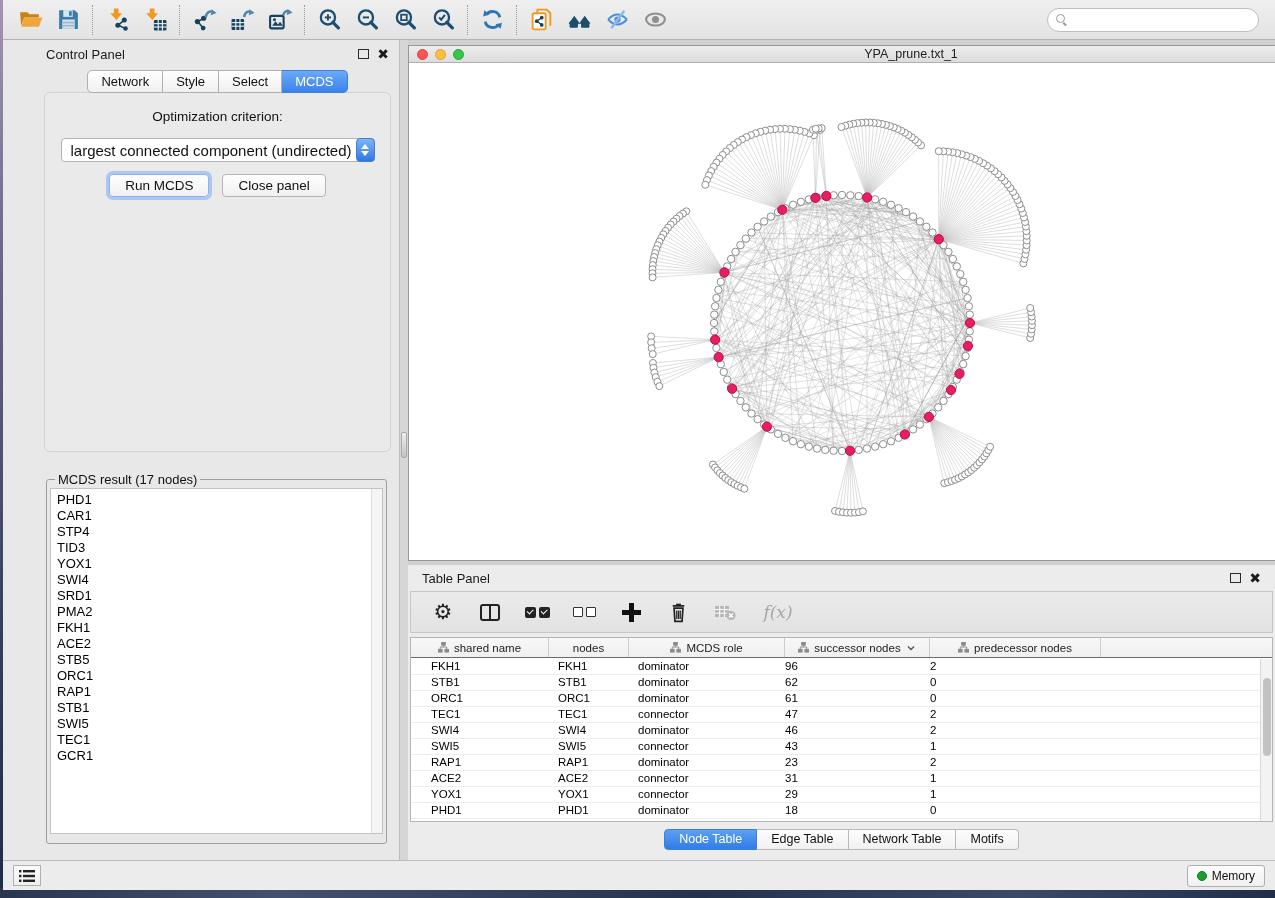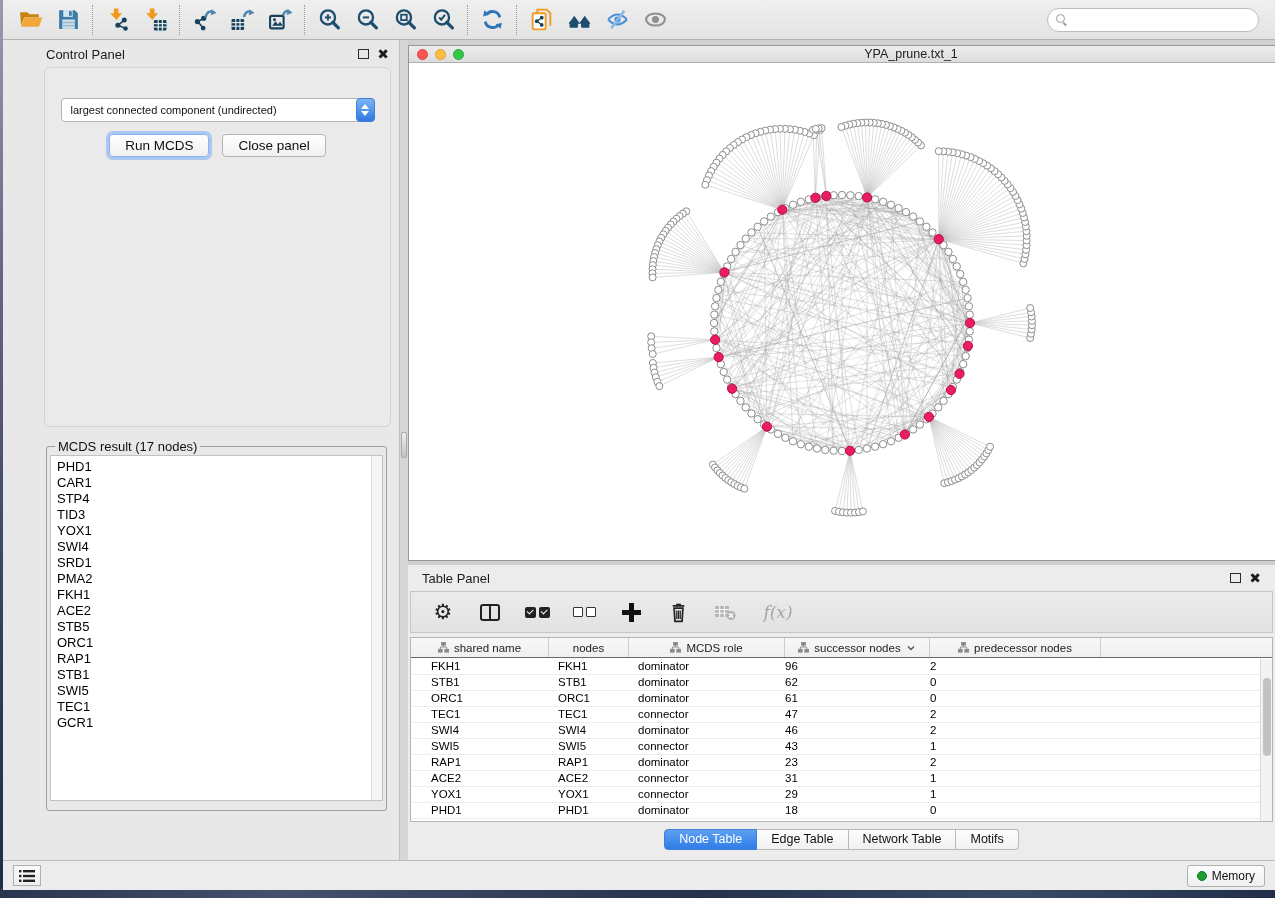--- a/index.html
+++ b/index.html
@@ -38,30 +38,30 @@
   .cptab { height:23px; line-height:21px; padding:0 13px; font-size:13px; color:#111;
     background:linear-gradient(#ffffff,#f0f0f0); border:1px solid #b0b0b0; border-left:none; }
   .cptab:first-child { border-left:1px solid #b0b0b0; border-radius:5px 0 0 5px; }
   .cptab:last-child { border-radius:0 5px 5px 0; }
   .cptab.active { background:linear-gradient(#6aaaf8,#3b82ee); color:#fff; border-color:#3f7fd6; }
   .controls-box { margin:-1px 8px 0 8px; height:360px; background:#eaeaea; border:1px solid #d2d2d2; border-radius:6px;
     padding-top:16px; }
   .opt-label { text-align:center; font-size:13.5px; color:#111; }
   .selectbox { width:314px; height:24px; margin:14px auto 0; background:#fff; border:1px solid #b3b3b3; border-radius:4px;
     display:flex; align-items:center; position:relative; }
-  .selectbox .sel-text { flex:1; font-size:11px; padding-left:9px; color:#111; white-space:nowrap; overflow:hidden; }
+  .selectbox .sel-text { flex:1; font-size:15px; padding-left:9px; color:#111; white-space:nowrap; overflow:hidden; }
   .stepper { width:19px; height:24px; margin:-1px -1px -1px 0; border-radius:4px; background:linear-gradient(#7cb5f6,#2f77e3);
     border:1px solid #3f7fd6; display:flex; flex-direction:column; align-items:center; justify-content:center; gap:2px; }
   .stepper .up { width:0; height:0; border-left:4px solid transparent; border-right:4px solid transparent; border-bottom:5px solid #fff; }
   .stepper .down { width:0; height:0; border-left:4px solid transparent; border-right:4px solid transparent; border-top:5px solid #fff; }
   .btnrow { display:flex; justify-content:center; gap:13px; margin-top:12px; }
   .pbtn { height:23px; padding:0 15px; font-size:13.5px; color:#111; background:linear-gradient(#ffffff,#f0f0f0);
     border:1px solid #b4b4b4; border-radius:4px; }
   .pbtn.focused { border-color:#8ab2f2; box-shadow:0 0 0 3px rgba(120,170,245,.55); }
-  fieldset.mcds { margin:12px 12px 0 10px; height:372px; border:1px solid #9e9e9e; border-radius:3px; padding:1px 3px 4px 3px; background:#e8e8e8; }
+  fieldset.mcds { margin:20px 12px 0 10px; height:372px; border:1px solid #9e9e9e; border-radius:3px; padding:1px 3px 4px 3px; background:#e8e8e8; }
   fieldset.mcds legend { font-size:13px; padding:0 3px; margin-left:5px; color:#111; }
   .mcds-listwrap { position:relative; height:346px; border:1px solid #c2c2c2; background:#fff; overflow:hidden; }
   .mcds-list { list-style:none; padding:3px 0 0 6px; font-size:13px; line-height:16px; color:#000; }
   .mcds-scroll { position:absolute; top:0; right:0; width:11px; height:100%; background:#f5f5f5; border-left:1px solid #ddd; }
 
   
   .vsplit { width:8px; background:#d6d6d6; position:relative; }
   .vsplit .handle { position:absolute; top:392px; left:1px; width:6px; height:26px; background:linear-gradient(#efefef,#c2c2c2); border:1px solid #aaa; border-radius:2px; }
 
   
@@ -296,21 +296,28 @@
   <div class="main">
 
     <div class="cpanel">
       <div class="cpanel-titlebar">
         <span class="cpanel-title">Control Panel</span>
         <span class="panel-btns">
           <span class="float-btn"></span>
           <span class="close-btn">✖</span>
         </span>
       </div>
+      <div class="cptabs" id="cp-tabs">
+          <div class="cptab">Network</div>
+          <div class="cptab">Style</div>
+          <div class="cptab">Select</div>
+          <div class="cptab active">MCDS</div>
+        </div>
       <div class="controls-box">
+        <div class="opt-label">Optimization criterion:</div>
         <div class="selectbox">
           <span class="sel-text">largest connected component (undirected)</span>
           <span class="stepper">
               <span class="up"></span>
               <span class="down"></span>
             </span>
         </div>
         <div class="btnrow">
           <button class="pbtn focused">Run MCDS</button>
           <button class="pbtn">Close panel</button>

